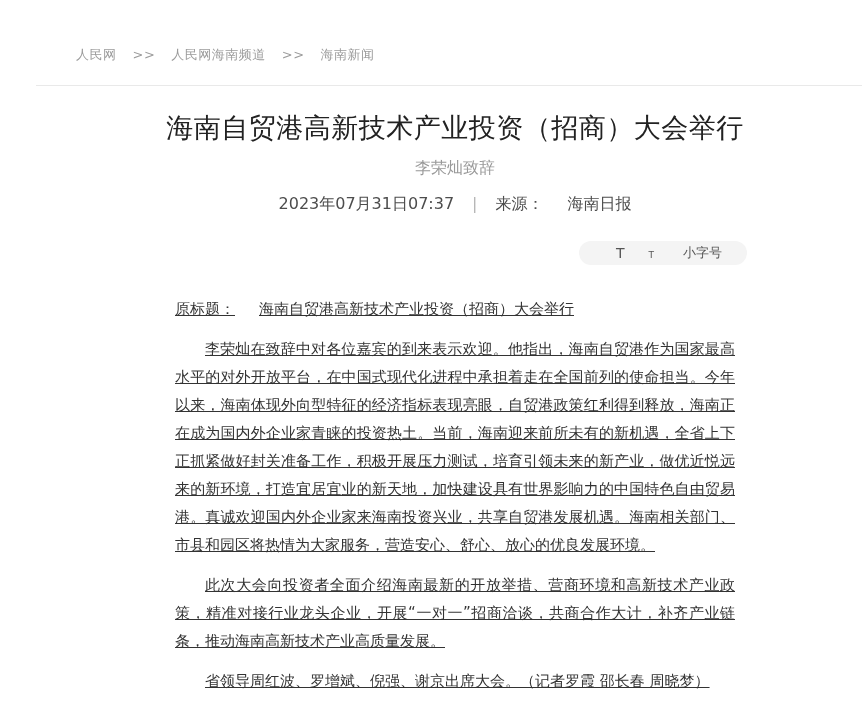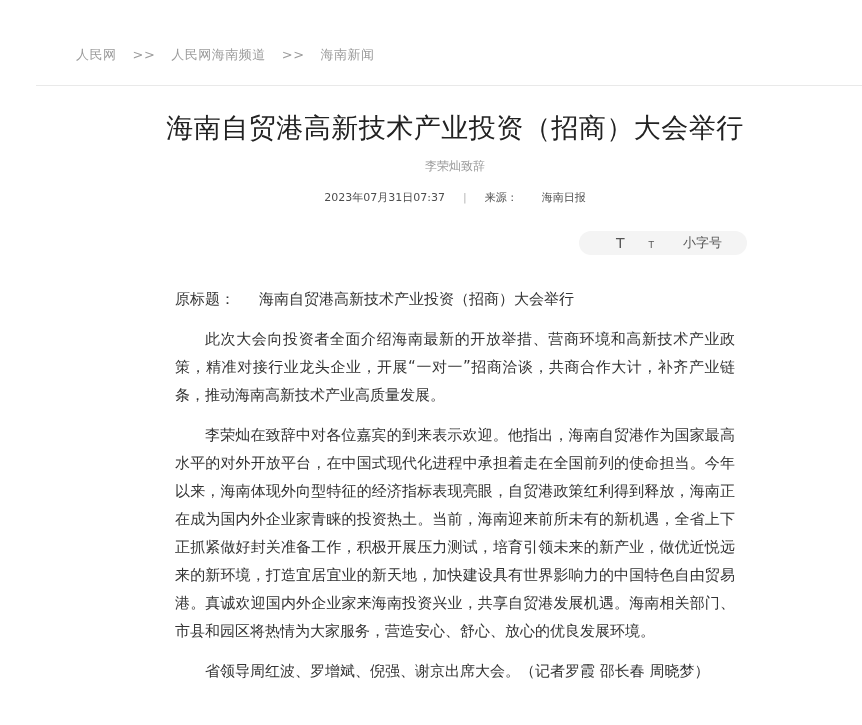--- a/index.html
+++ b/index.html
@@ -37,27 +37,27 @@
     text-align: center;
     font-size: 27px;
     font-weight: 400;
     color: #222222;
     letter-spacing: 0.5px;
     line-height: 36px;
   }
   .article-subtitle {
     margin-top: 11px;
     text-align: center;
-    font-size: 12px;
+    font-size: 16px;
     color: #999999;
   }
   .article-meta {
     margin-top: 15px;
     text-align: center;
-    font-size: 11px;
+    font-size: 16px;
     color: #4d4d4d;
   }
   .article-meta .pipe { margin: 0 6px; color: #b5b5b5; }
   .article-meta .src-link { color: #4d4d4d; text-decoration: none; cursor: pointer; }
   
   .toolbar {
     margin-top: 14px;
     display: flex;
     justify-content: flex-end;
   }
@@ -78,21 +78,21 @@
   .tt-icon .t-big { font-size: 14px; line-height: 1; }
   .tt-icon .t-small { font-size: 9px; line-height: 1; }
   
   .article-body {
     margin-top: 18px;
     font-size: 15px;
     line-height: 28px;
     color: #333333;
     text-align: justify;
   }
-  .article-body p { margin-bottom: 8px; }
+  .article-body p { margin-bottom: 8px; text-decoration: underline; }
   .article-body p.indent { text-indent: 2em; }
   .original-title-line { text-indent: 0; }
 </style>
 </head>
 <body>
 
 <div class="breadcrumb">
   <a>人民网</a><span class="sep">&gt;&gt;</span><a>人民网海南频道</a><span class="sep">&gt;&gt;</span><a>海南新闻</a>
 </div>
 <hr class="top-divider">
@@ -115,23 +115,23 @@
         </span>
       <span>小字号</span>
     </button>
   </div>
 
   <div class="article-body">
     <p class="original-title-line"><span>原标题：</span><span>海南自贸港高新技术产业投资（招商）大会举行</span></p>
     <div>
 
 
+        <p class="indent">李荣灿在致辞中对各位嘉宾的到来表示欢迎。他指出，海南自贸港作为国家最高水平的对外开放平台，在中国式现代化进程中承担着走在全国前列的使命担当。今年以来，海南体现外向型特征的经济指标表现亮眼，自贸港政策红利得到释放，海南正在成为国内外企业家青睐的投资热土。当前，海南迎来前所未有的新机遇，全省上下正抓紧做好封关准备工作，积极开展压力测试，培育引领未来的新产业，做优近悦远来的新环境，打造宜居宜业的新天地，加快建设具有世界影响力的中国特色自由贸易港。真诚欢迎国内外企业家来海南投资兴业，共享自贸港发展机遇。海南相关部门、市县和园区将热情为大家服务，营造安心、舒心、放心的优良发展环境。</p>
+
         <p class="indent">此次大会向投资者全面介绍海南最新的开放举措、营商环境和高新技术产业政策，精准对接行业龙头企业，开展“一对一”招商洽谈，共商合作大计，补齐产业链条，推动海南高新技术产业高质量发展。</p>
-
-        <p class="indent">李荣灿在致辞中对各位嘉宾的到来表示欢迎。他指出，海南自贸港作为国家最高水平的对外开放平台，在中国式现代化进程中承担着走在全国前列的使命担当。今年以来，海南体现外向型特征的经济指标表现亮眼，自贸港政策红利得到释放，海南正在成为国内外企业家青睐的投资热土。当前，海南迎来前所未有的新机遇，全省上下正抓紧做好封关准备工作，积极开展压力测试，培育引领未来的新产业，做优近悦远来的新环境，打造宜居宜业的新天地，加快建设具有世界影响力的中国特色自由贸易港。真诚欢迎国内外企业家来海南投资兴业，共享自贸港发展机遇。海南相关部门、市县和园区将热情为大家服务，营造安心、舒心、放心的优良发展环境。</p>
 
 
         <p class="indent">省领导周红波、罗增斌、倪强、谢京出席大会。（记者罗霞 邵长春 周晓梦）</p>
       </div>
 
   </div>
 
 </div>
 
 </body></html>

